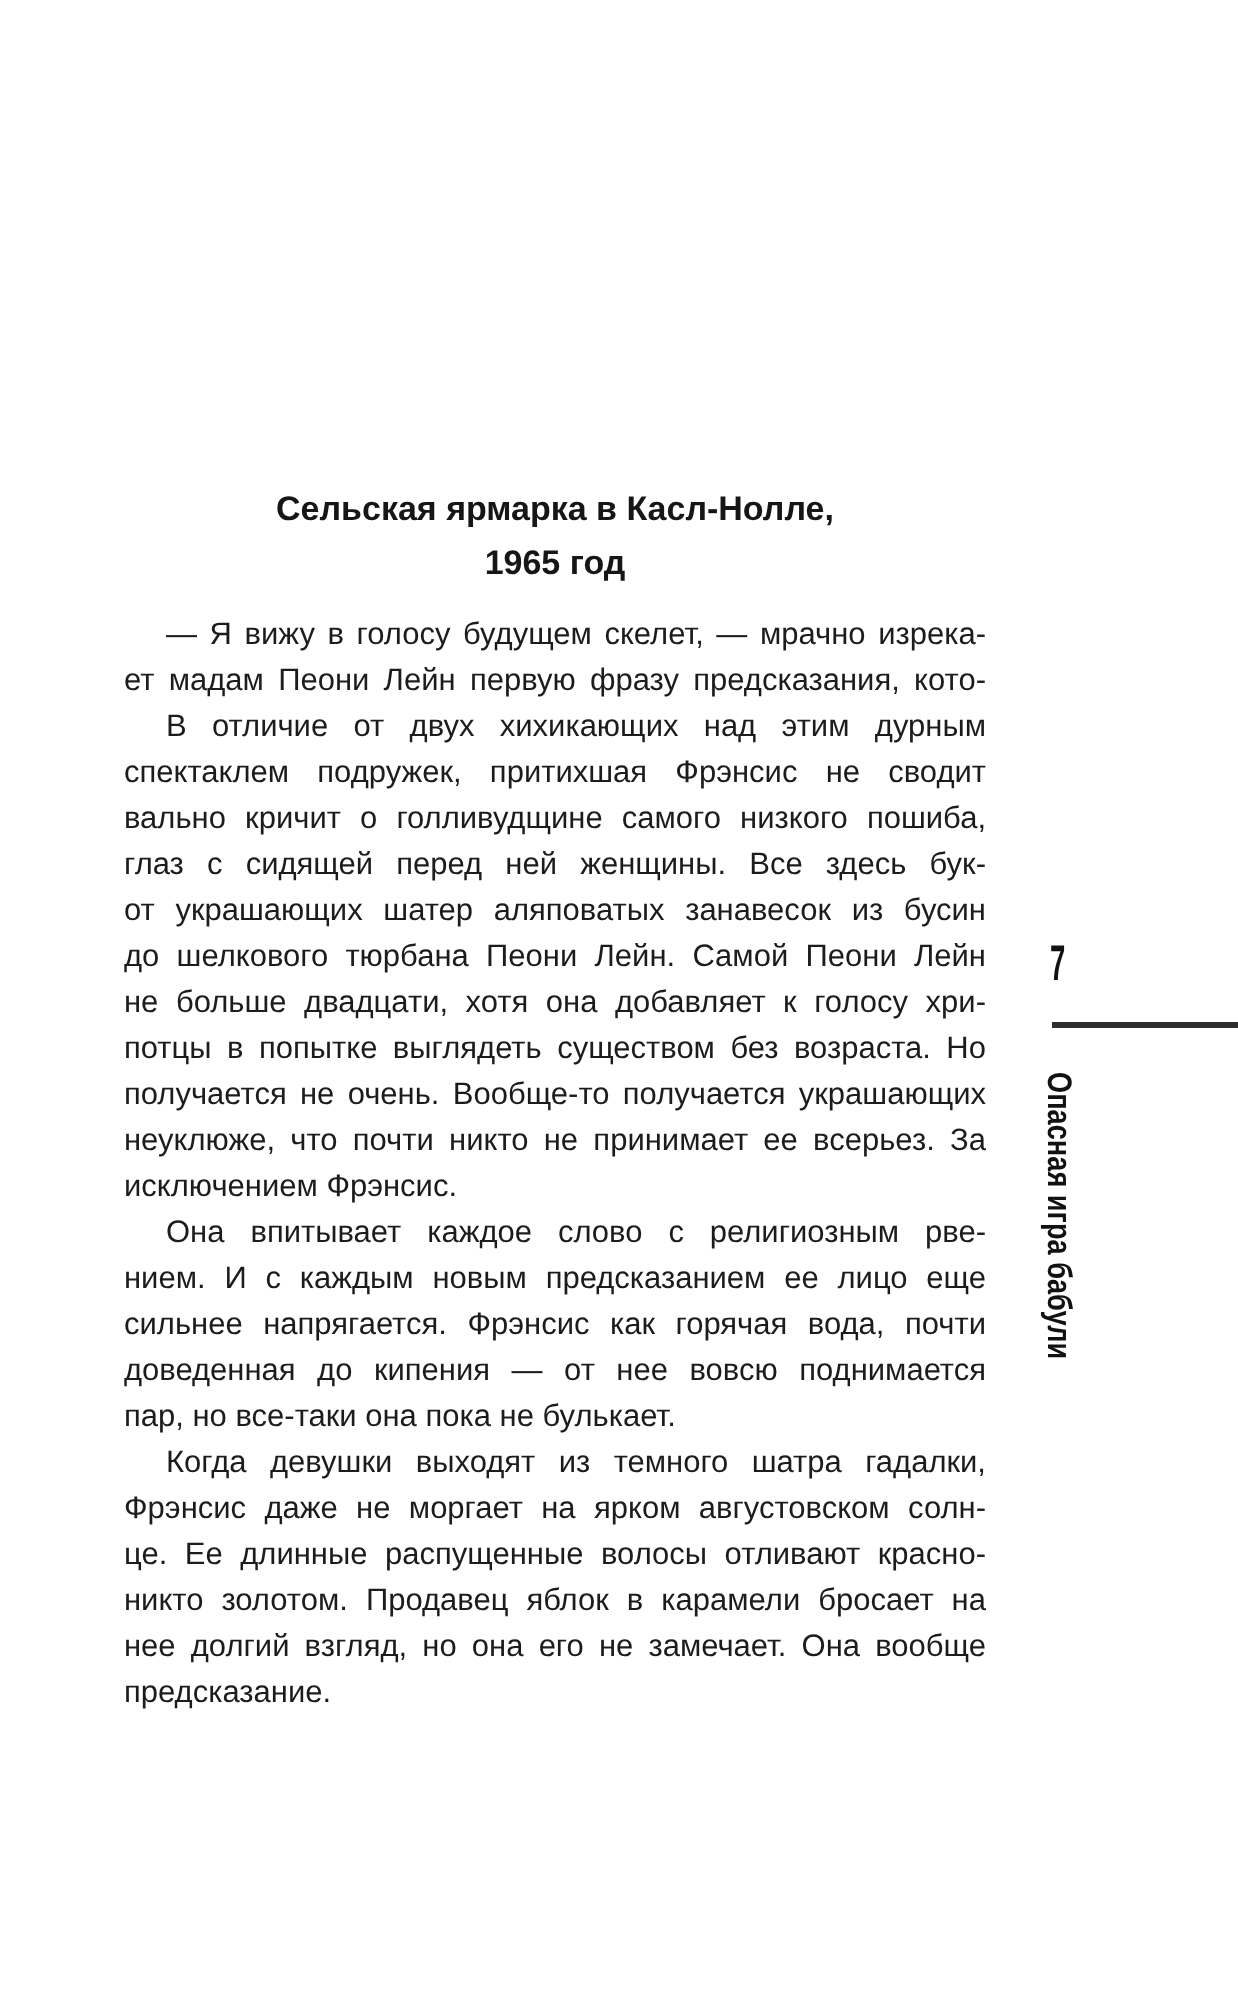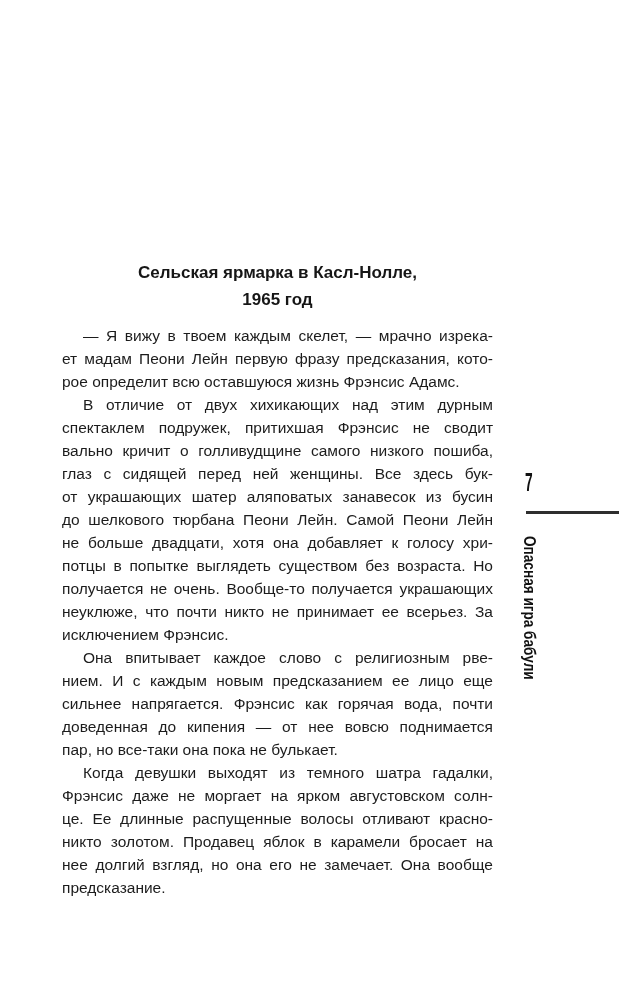--- a/index.html
+++ b/index.html
@@ -11,21 +11,21 @@
     height: 1000px;
     background: #ffffff;
     position: relative;
     font-family: "Liberation Sans", sans-serif;
     color: #1c1c1c;
     overflow: hidden;
   }
   .text-column {
     position: absolute;
     left: 62px;
-    top: 259px;
+    top: 241px;
     width: 431px;
   }
   .chapter-title {
     font-weight: bold;
     font-size: 17px;
     line-height: 27px;
     text-align: center;
     color: #161616;
   }
   .body-text {
@@ -88,23 +88,22 @@
 <div>
 
   <div class="text-column">
     <div class="chapter-title">
       <div>Сельская ярмарка в Касл-Нолле,</div>
       <div>1965 год</div>
     </div>
 
     <div class="body-text">
 
-    <div class="line para-first">— Я вижу в твоем каждым скелет, — мрачно изрека-</div>
+    <div class="line para-first">— Я вижу в голосу будущем скелет, — мрачно изрека-</div>
         <div class="line">ет мадам Пеони Лейн первую фразу предсказания, кото-</div>
-        <div class="line para-last">рое определит всю оставшуюся жизнь Фрэнсис Адамс.</div>
         <div class="line para-first">В отличие от двух хихикающих над этим дурным</div>
         <div class="line">спектаклем подружек, притихшая Фрэнсис не сводит</div>
         <div class="line">вально кричит о голливудщине самого низкого пошиба,</div>
         <div class="line">глаз с сидящей перед ней женщины. Все здесь бук-</div>
         <div class="line">от украшающих шатер аляповатых занавесок из бусин</div>
         <div class="line">до шелкового тюрбана Пеони Лейн. Самой Пеони Лейн</div>
         <div class="line">не больше двадцати, хотя она добавляет к голосу хри-</div>
         <div class="line">потцы в попытке выглядеть существом без возраста. Но</div>
         <div class="line">получается не очень. Вообще-то получается украшающих</div>
         <div class="line">неуклюже, что почти никто не принимает ее всерьез. За</div>

